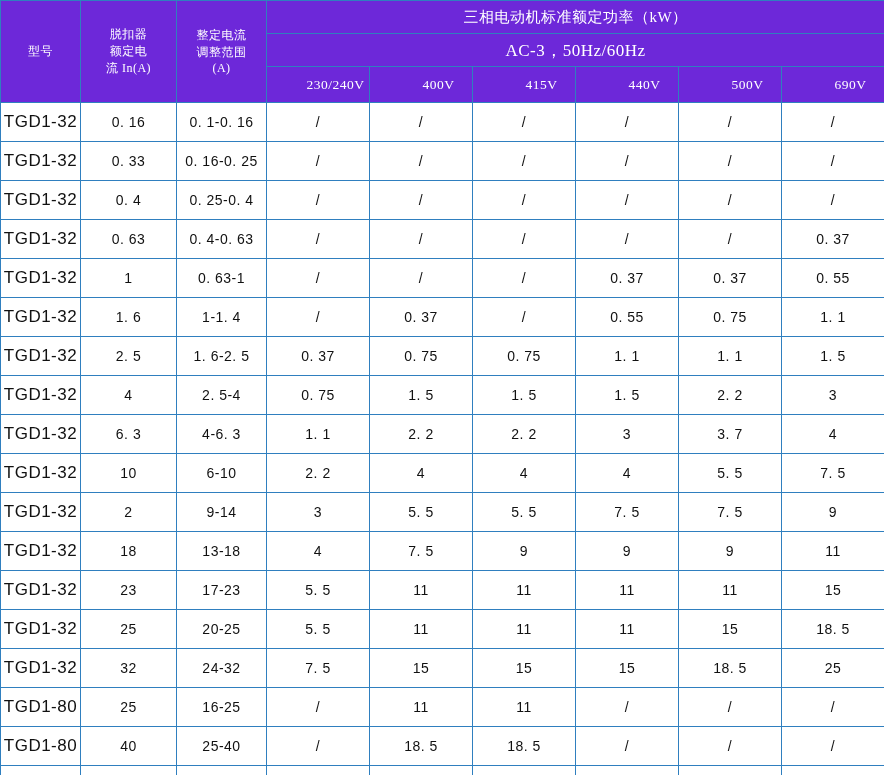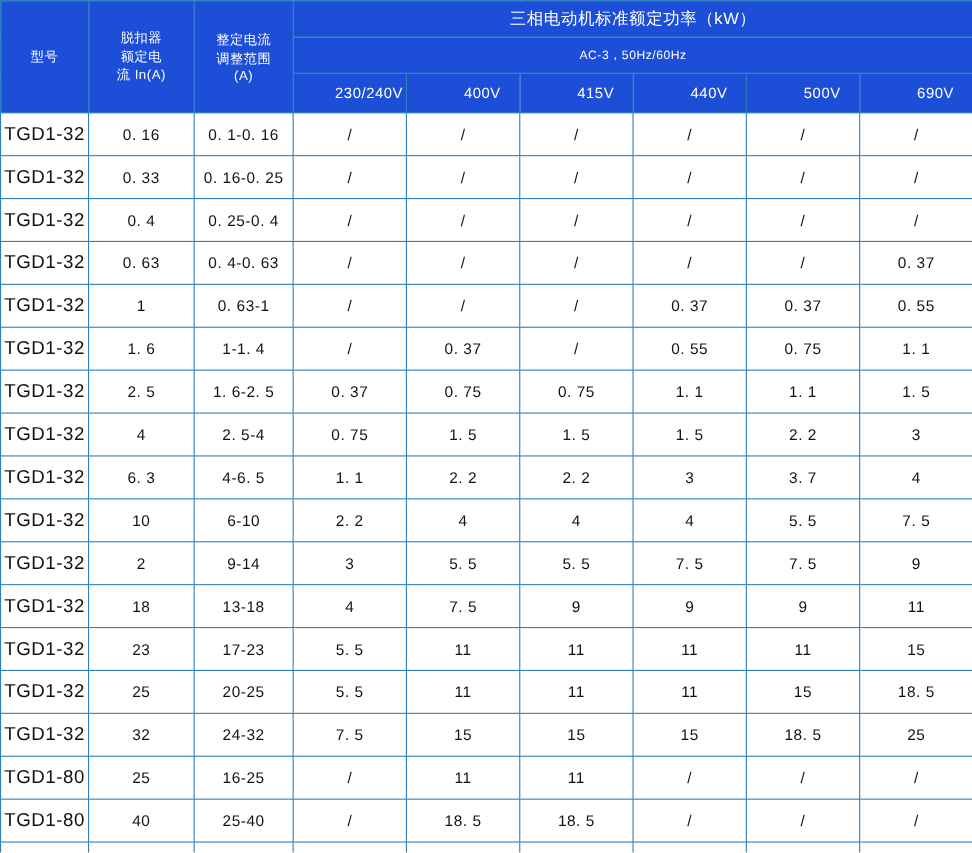--- a/index.html
+++ b/index.html
@@ -20,34 +20,35 @@
   }
   #spec-table th,
   #spec-table td {
     border: 1px solid #2f7fbf;
     text-align: center;
     vertical-align: middle;
     font-weight: normal;
     letter-spacing: 0.5px;
   }
   thead th {
-    background: #1d4ed8;
+    background: #6d28d9;
     color: #ffffff;
     border-color: #ffffff;
+    font-family: Liberation Serif, serif;
   }
   thead th.outer-left,
   thead th.outer-right {
     border-color: #ffffff;
   }
   th.group-title {
     font-size: 15px;
     height: 30px;
   }
   th.group-sub {
-    font-size: 11px;
+    font-size: 17px;
     height: 30px;
   }
   th.stub {
     font-size: 12px;
   }
   th.volt {
     font-size: 13.5px;
     height: 33px;
     padding-left: 36px;
   }
@@ -192,21 +193,21 @@
         <td>0. 75</td>
         <td>1. 5</td>
         <td>1. 5</td>
         <td>1.  5</td>
         <td>2. 2</td>
         <td>3</td>
       </tr>
       <tr>
         <td class="model">TGD1-32</td>
         <td>6. 3</td>
-        <td>4-6. 5</td>
+        <td>4-6. 3</td>
         <td>1. 1</td>
         <td>2. 2</td>
         <td>2. 2</td>
         <td>3</td>
         <td>3.  7</td>
         <td>4</td>
       </tr>
       <tr>
         <td class="model">TGD1-32</td>
         <td>10</td>

